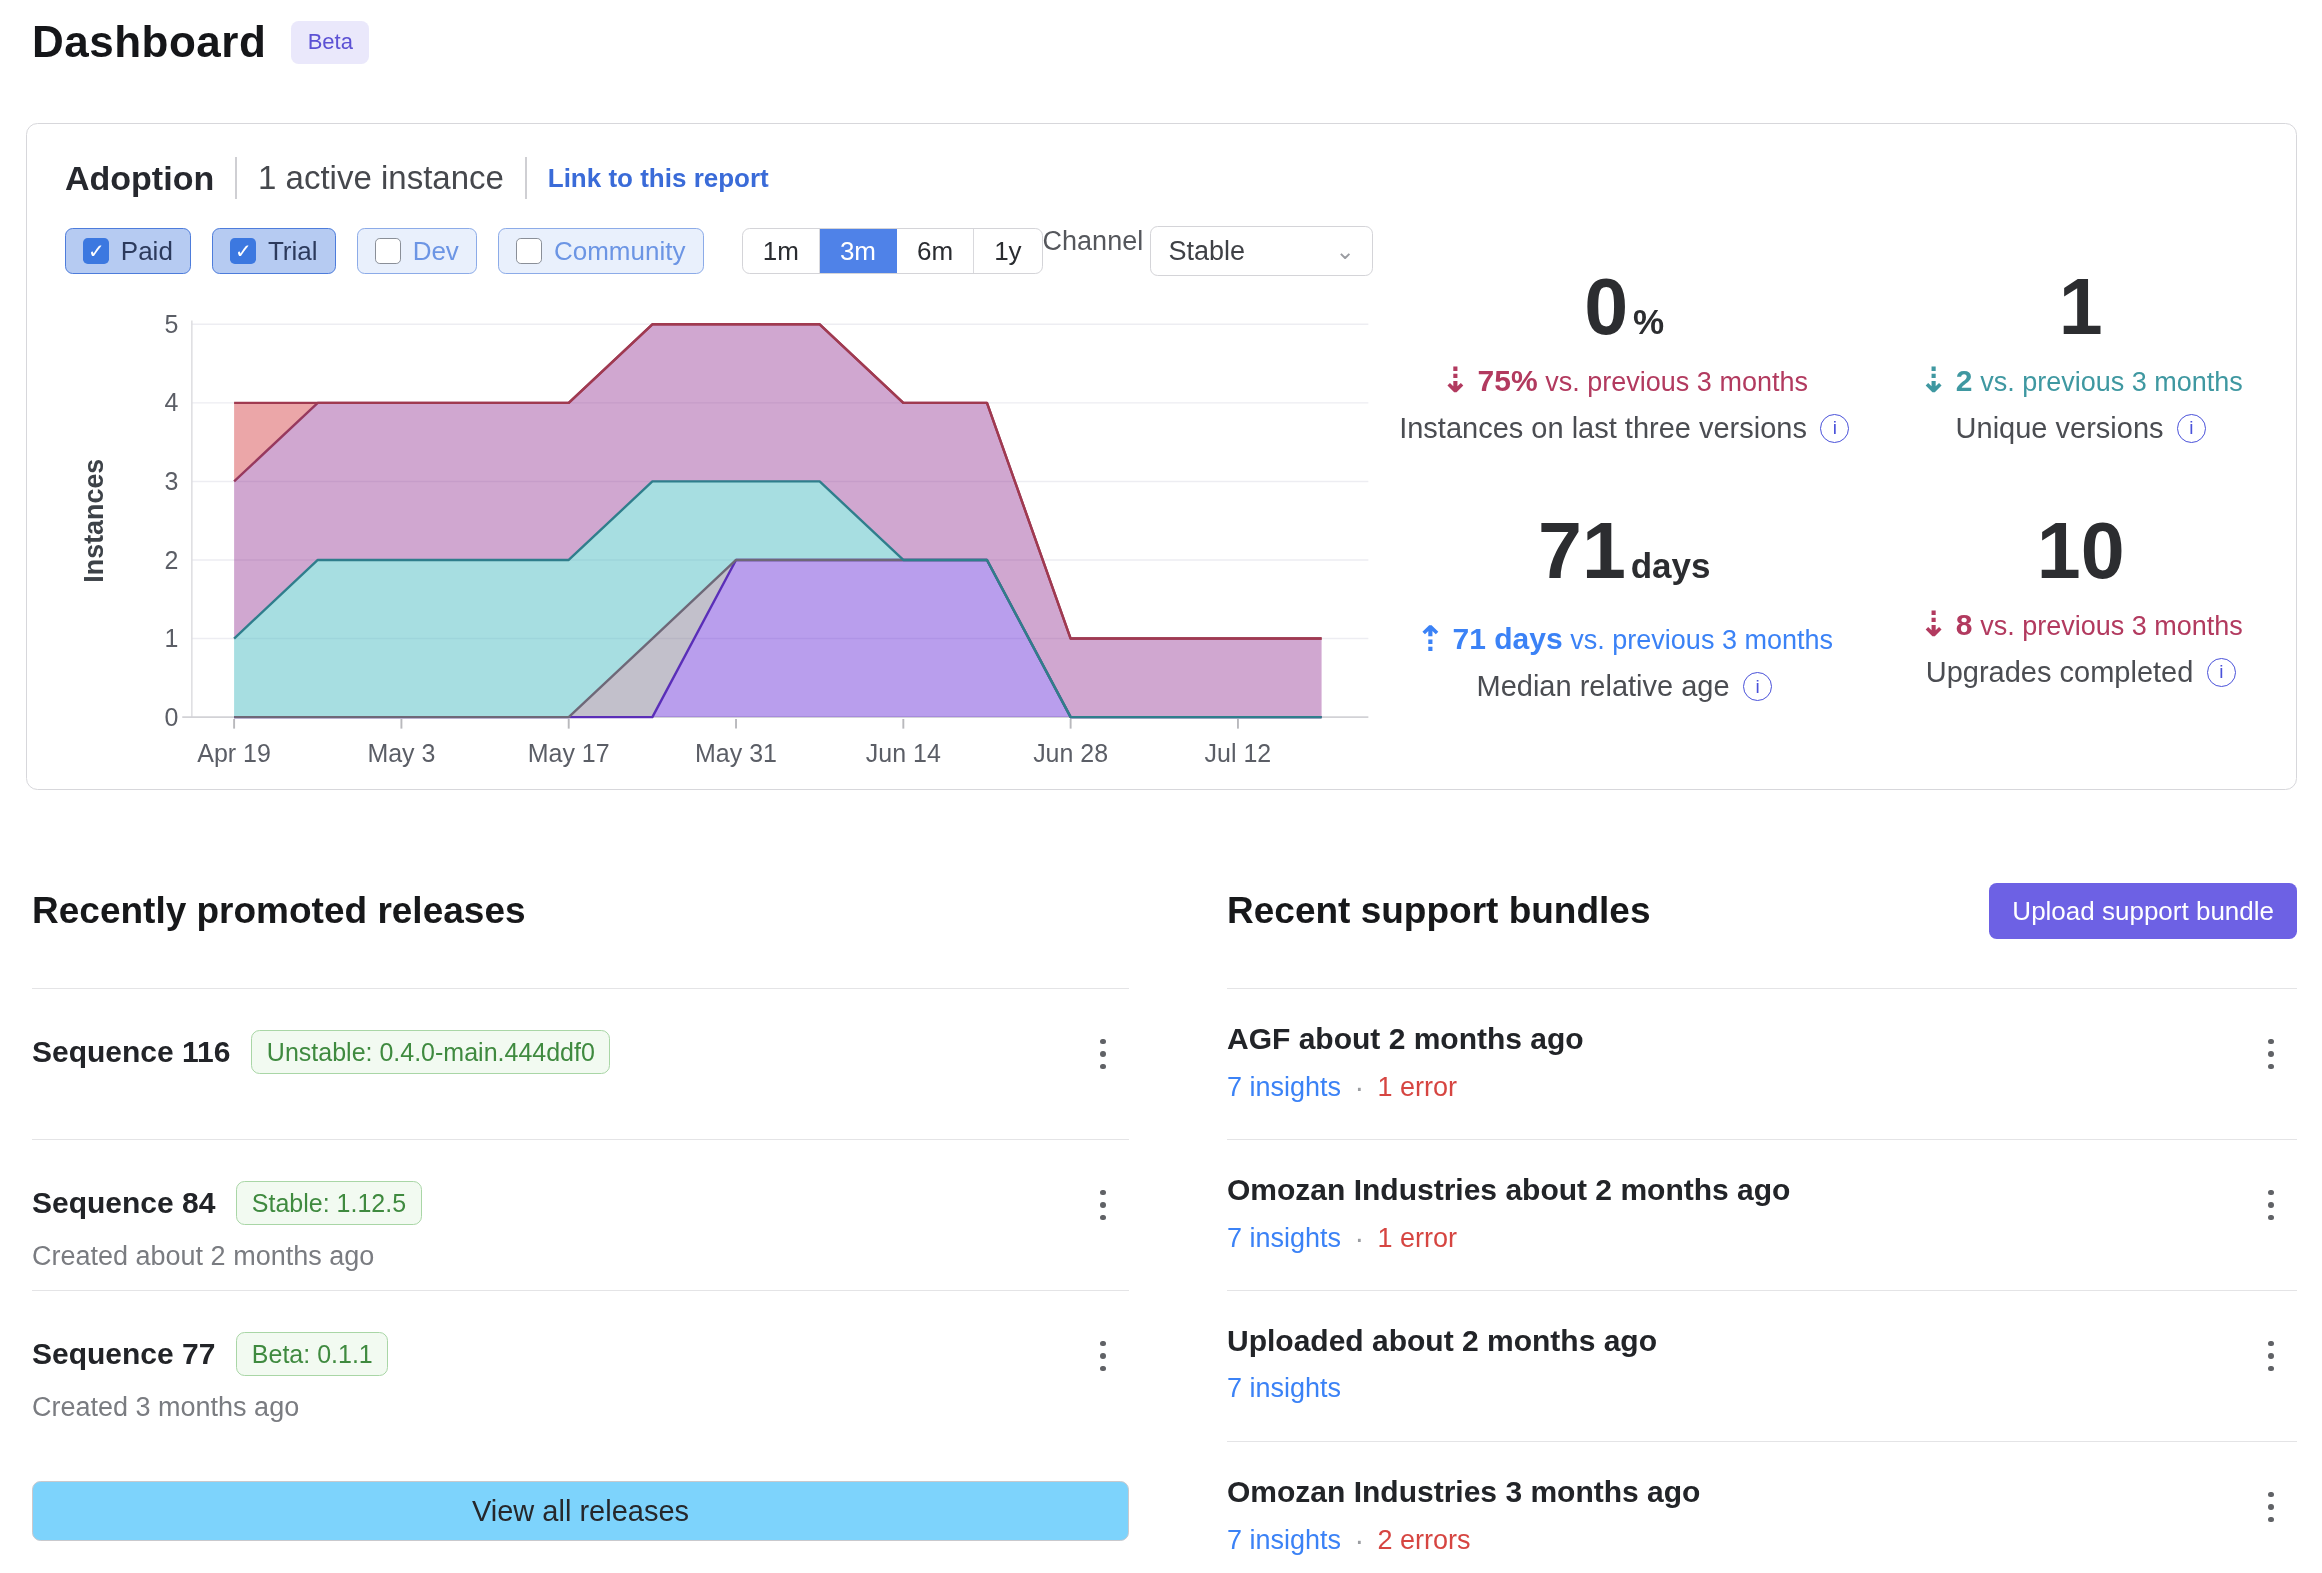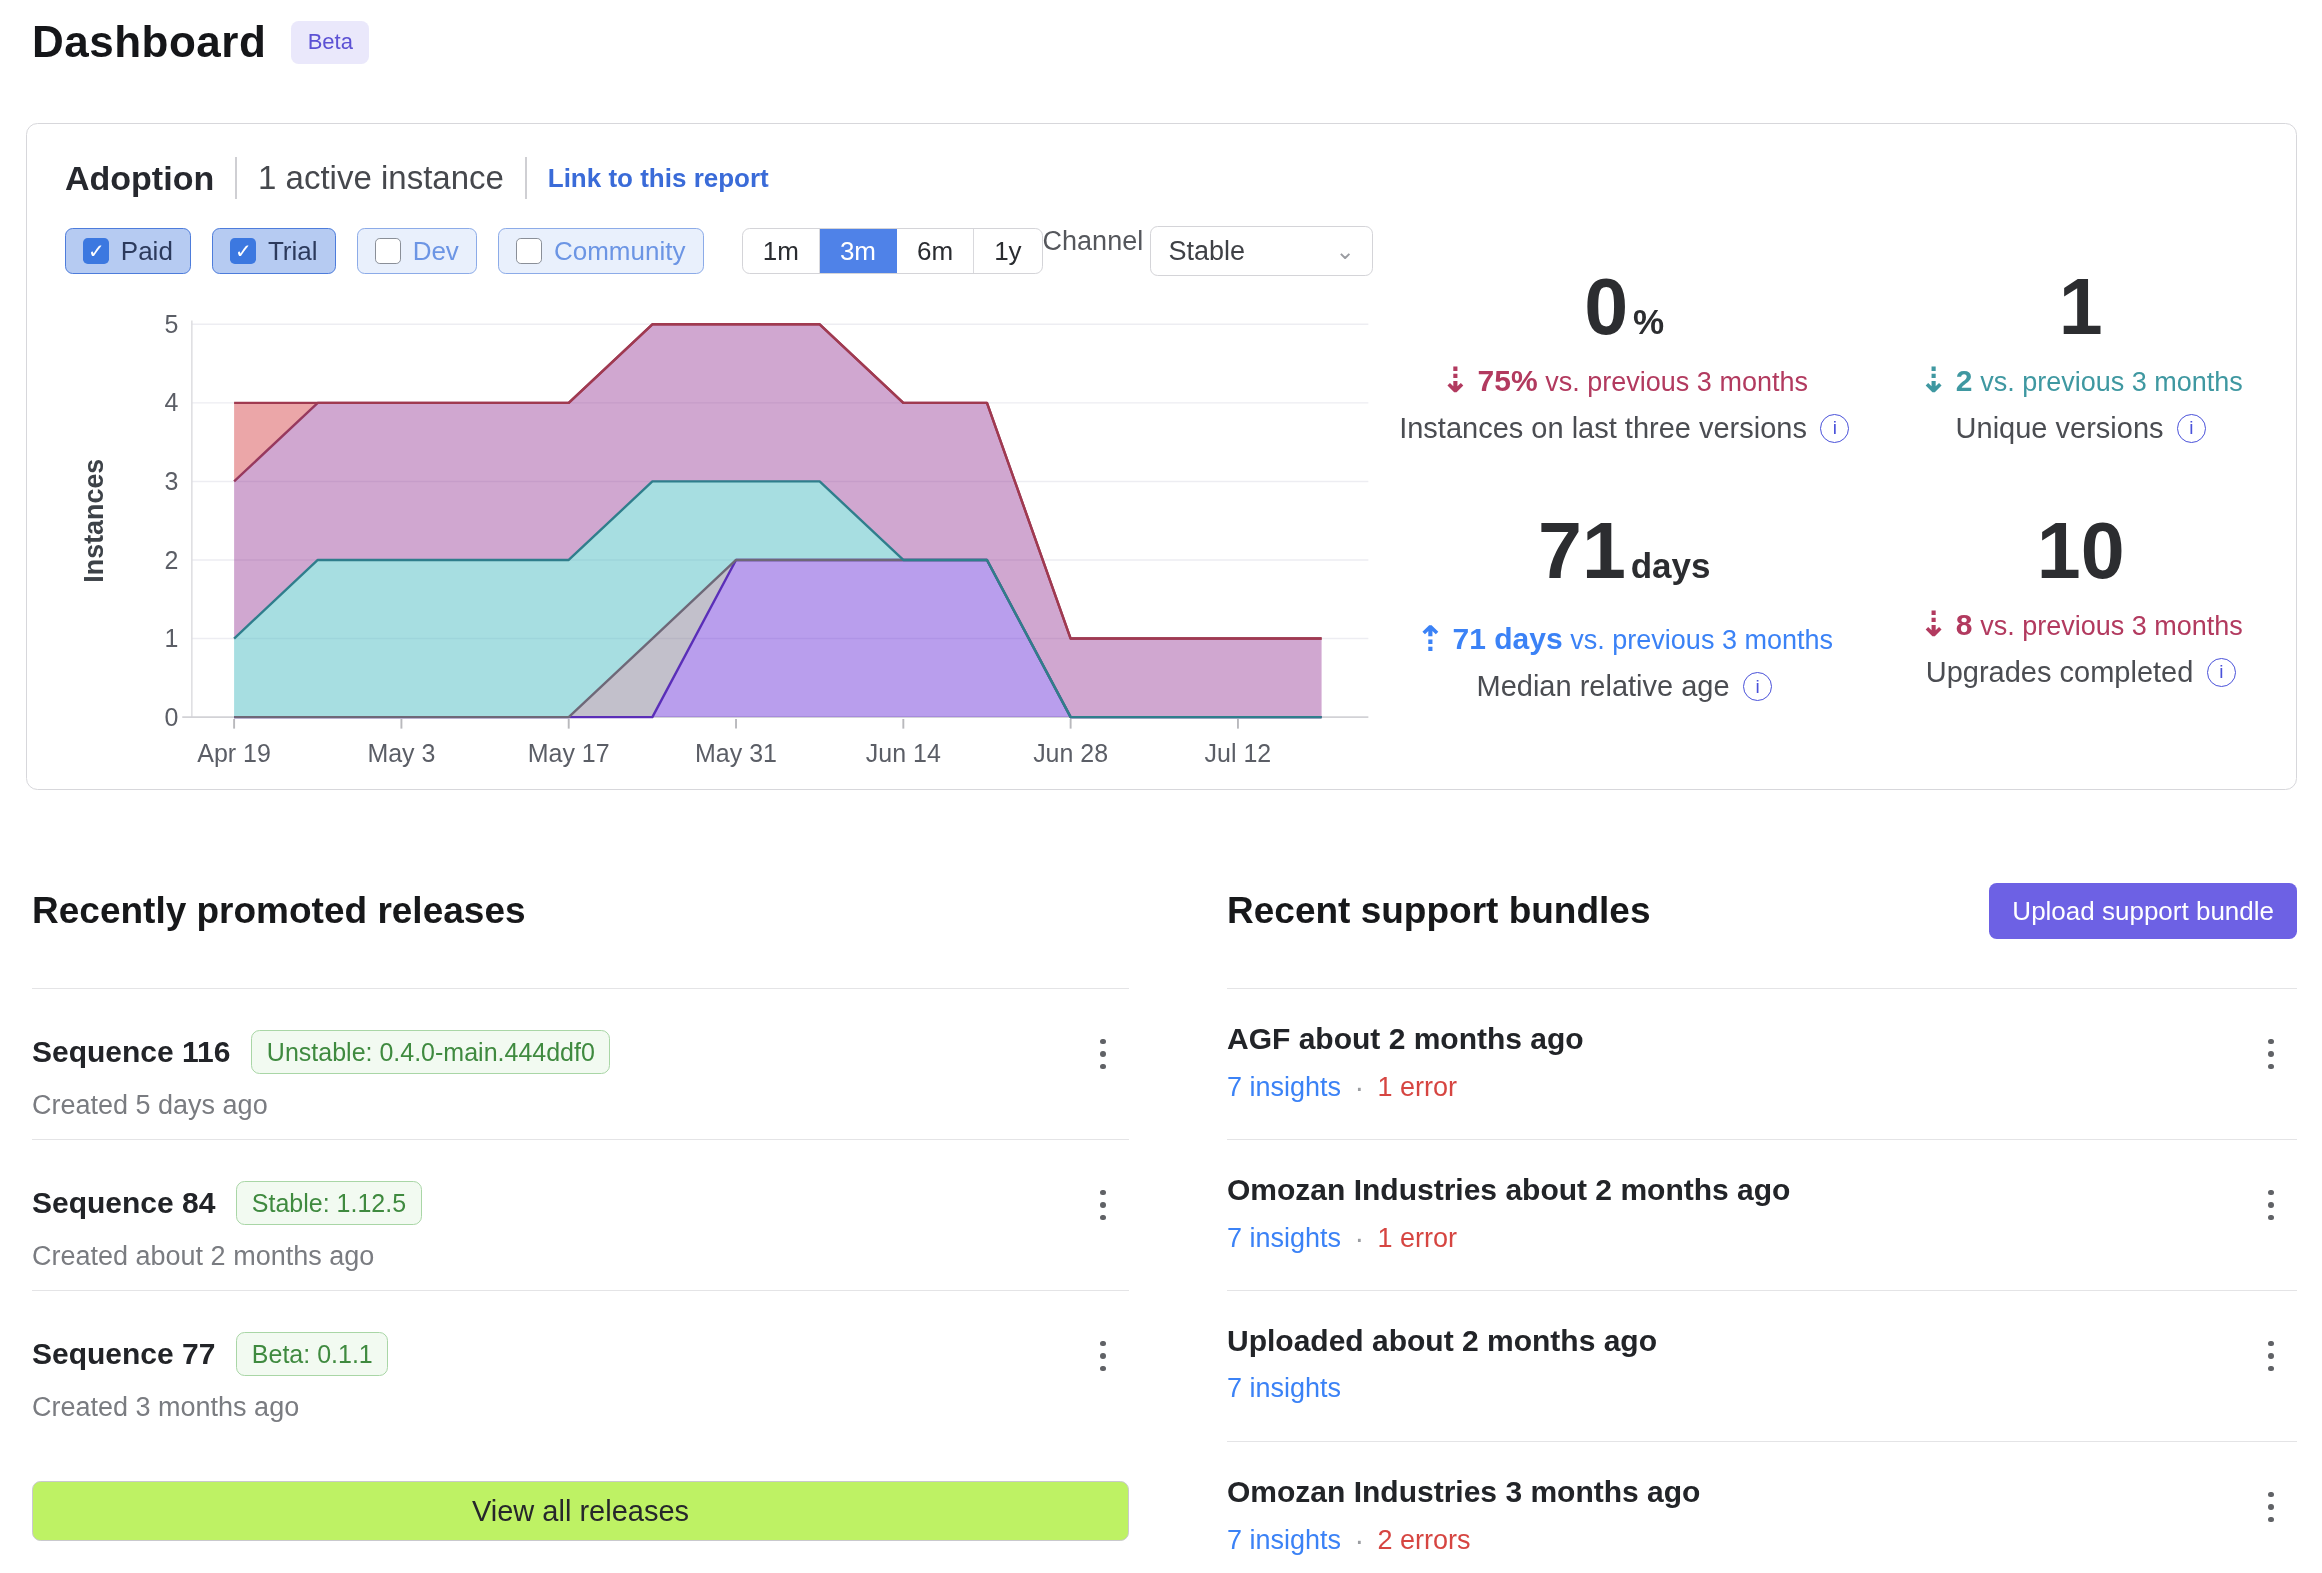--- a/index.html
+++ b/index.html
@@ -79,21 +79,21 @@
   .release-badge { font-size:25px; color:#3f8a3f; background:#f2faf1; border:1.4px solid #a9d6a6;
     border-radius:8.6px; padding:6.7px 14.4px; }
   .item-sub { margin-top:15.4px; font-size:27px; color:#7a7c81; }
   .meta-row { margin-top:15.4px; font-size:27px; display:flex; align-items:center; gap:13.4px; }
   .meta-insights { color:#3b82f6; }
   .meta-dot { color:#9b9da1; font-size:29px; }
   .meta-error { color:#d64541; }
   .kebab { position:absolute; right:15.4px; top:42px; display:flex; flex-direction:column;
     gap:6.7px; padding:7.7px; cursor:pointer; }
   .kebab .dot { width:5.8px; height:5.8px; border-radius:50%; background:#606266; }
-  #view-all-btn { width:100%; height:60px; margin-top:40px; background:#bef264;
+  #view-all-btn { width:100%; height:60px; margin-top:40px; background:#7dd3fc;
     border:1.4px solid #c9c9cd; border-radius:8.6px; font-size:29px; color:#26272b; cursor:pointer;
     font-family:inherit; }
 
   
   #chart-svg { position:absolute; left:32px; top:183px; }
   .axis-text { font-size:26px; fill:#5b5e66; }
   .axis-title { font-size:28px; font-weight:700; fill:#3d4248; }
 </style>
 </head>
 <body>
@@ -229,21 +229,20 @@
     <div class="col-head-row">
       <span class="section-heading">Recently promoted releases</span>
     </div>
     <div class="divider first-divider"></div>
     <div id="release-list">
         <div class="list-item">
           <div class="item-title-row">
             <span class="item-title">Sequence 116</span>
             <span class="release-badge">Unstable: 0.4.0-main.444ddf0</span>
           </div>
-          <div class="item-sub">Created 5 days ago</div>
           <div class="kebab">
             <span class="dot"></span>
             <span class="dot"></span>
             <span class="dot"></span>
           </div>
         </div>
         <div class="divider"></div>
         <div class="list-item">
           <div class="item-title-row">
             <span class="item-title">Sequence 84</span>

